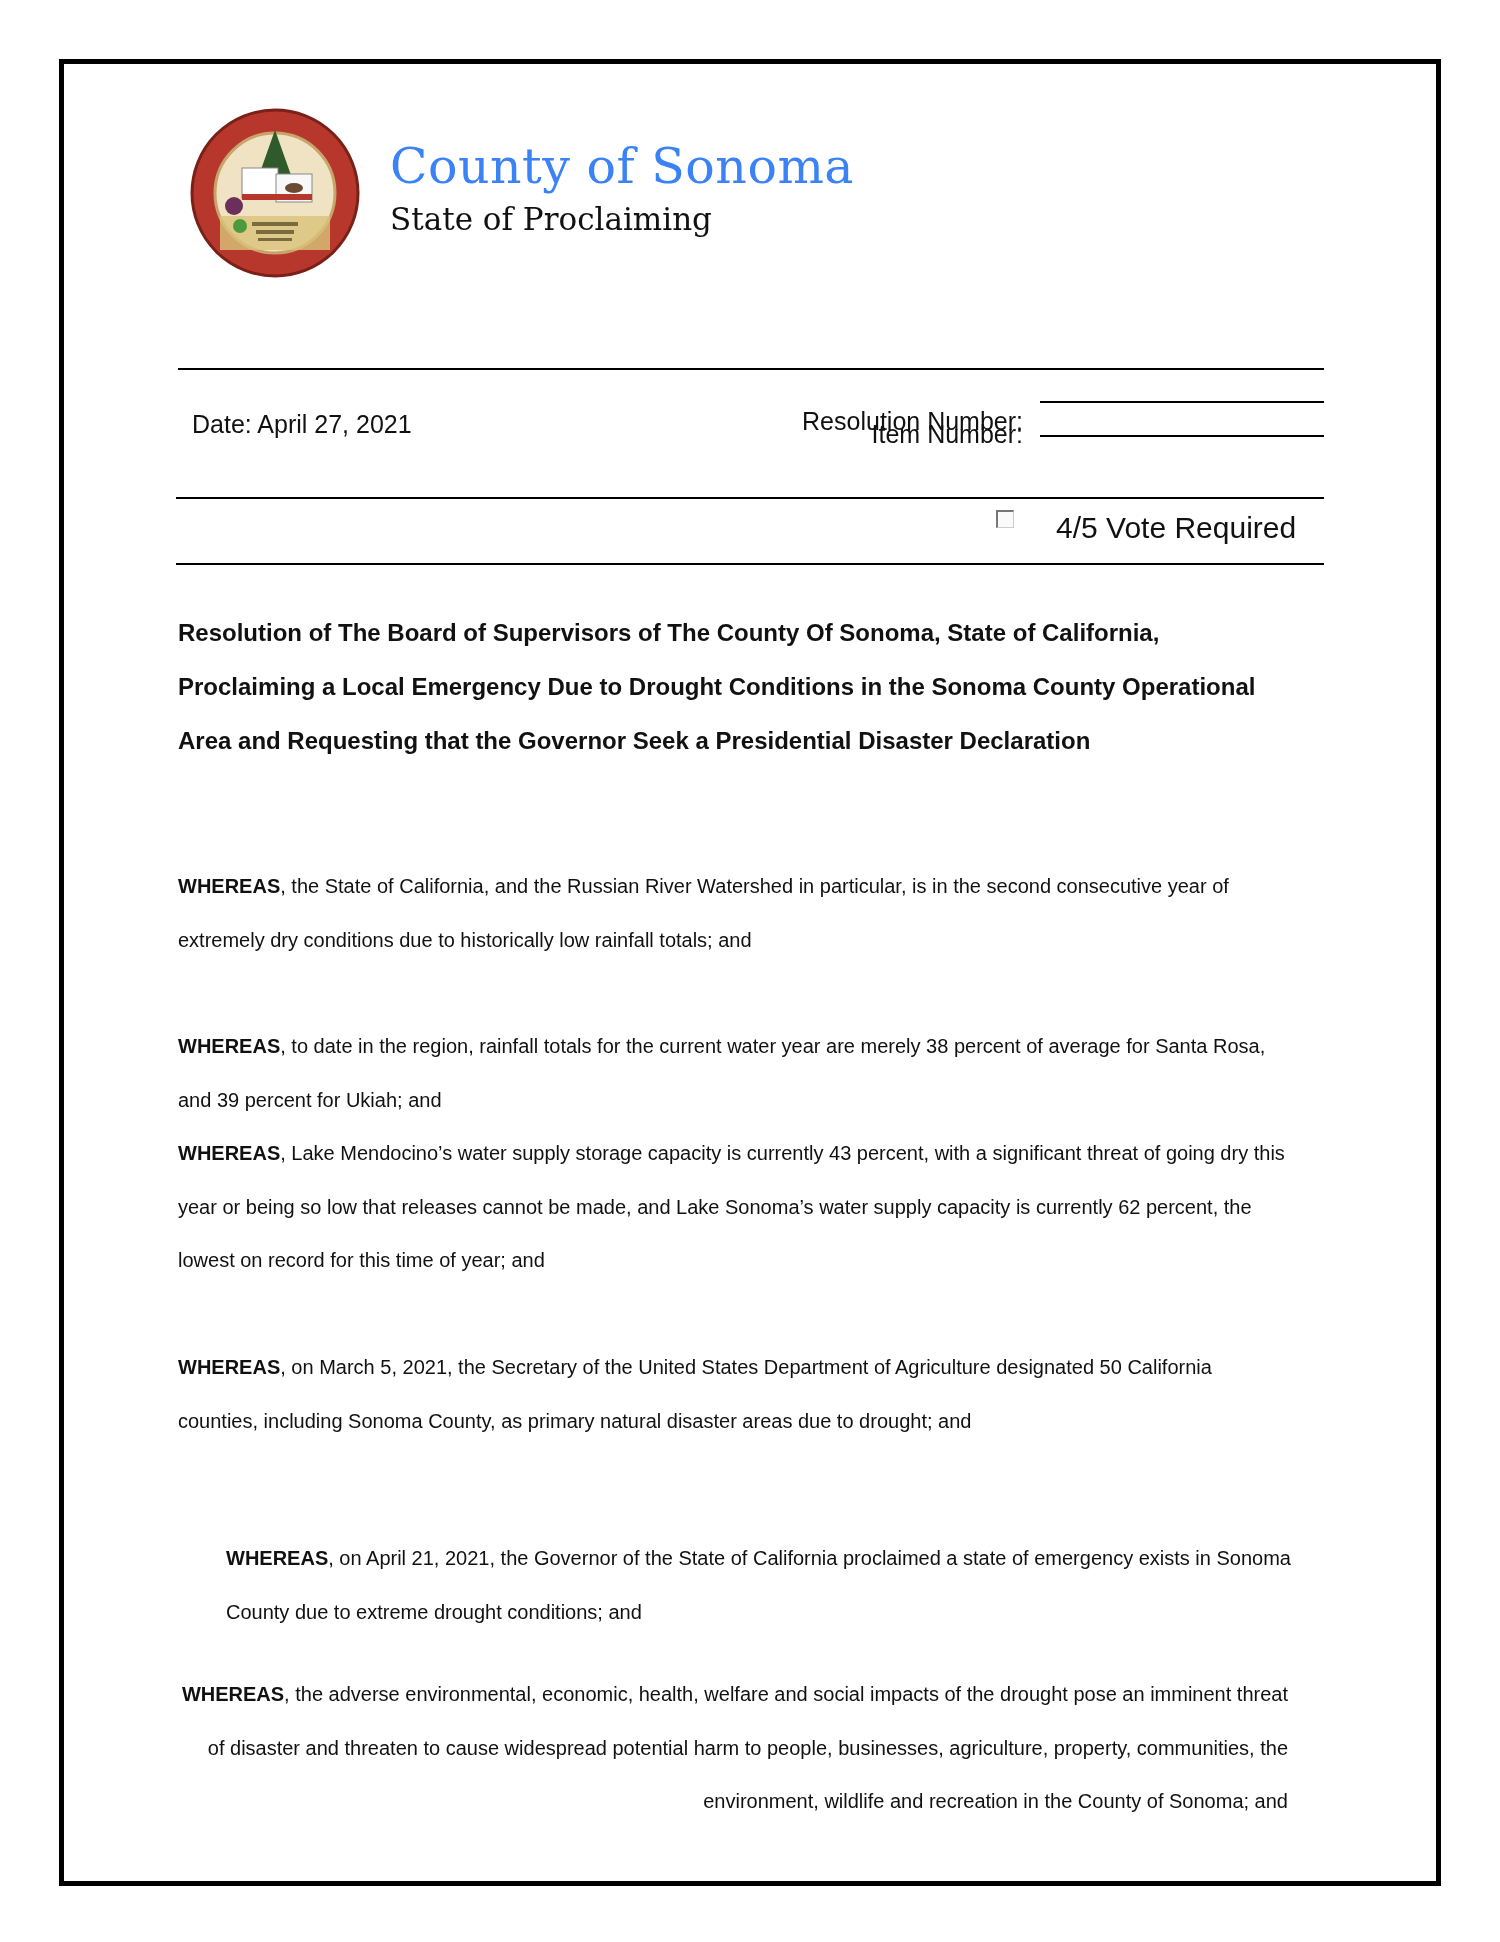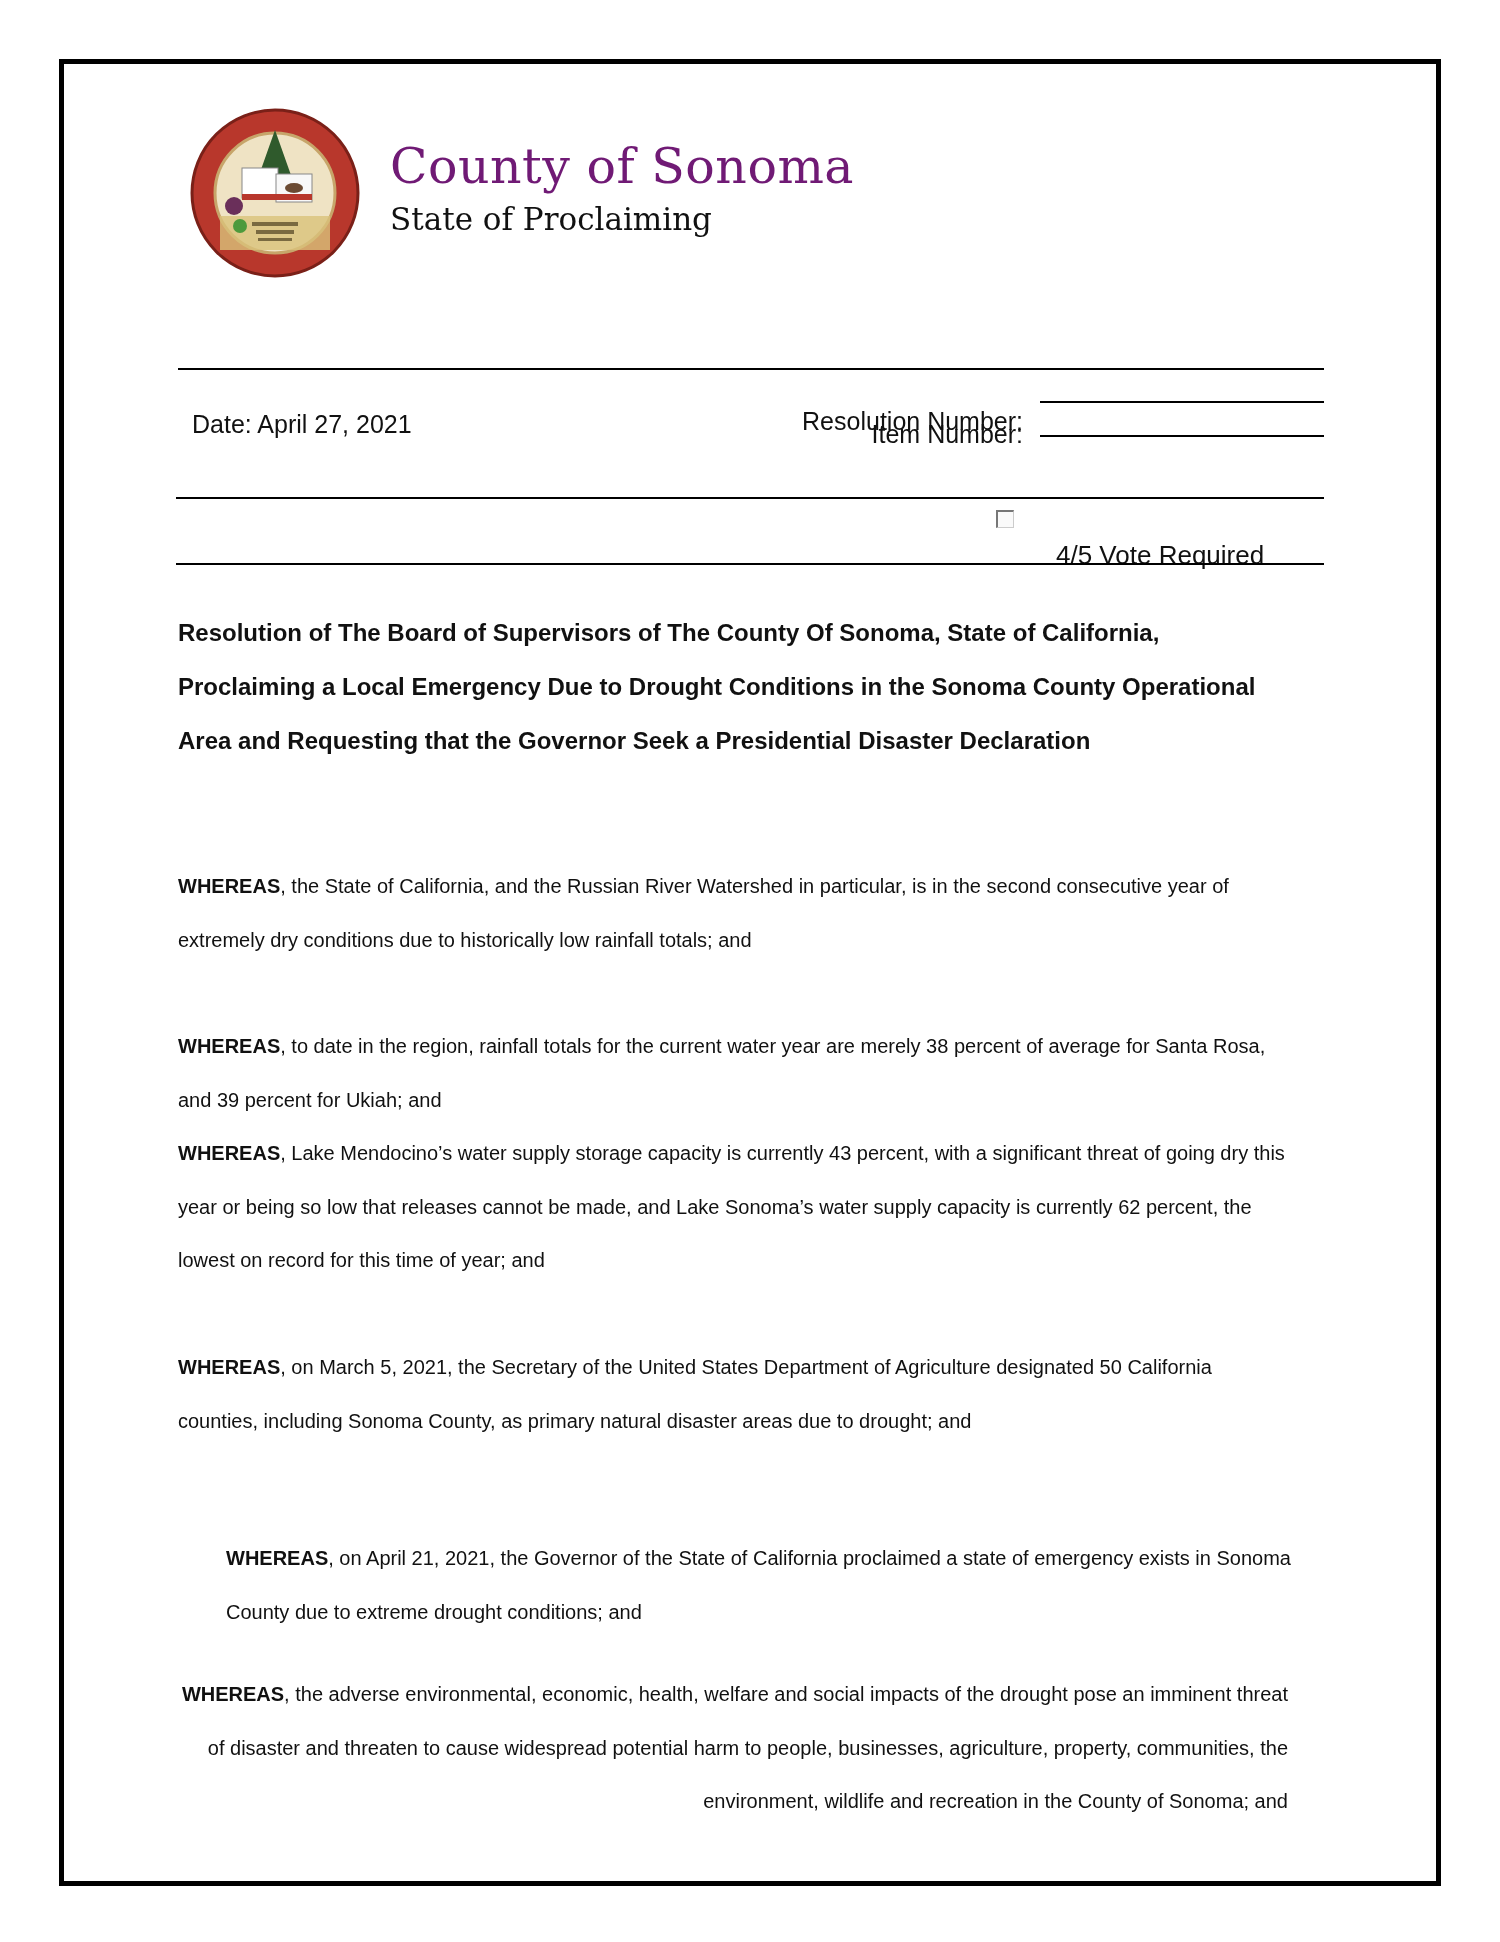--- a/index.html
+++ b/index.html
@@ -2,31 +2,31 @@
 <html><head>
 <meta charset="utf-8">
 <style>
   html, body { margin: 0; padding: 0; background: #ffffff; }
   body { width: 1500px; height: 1942px; position: relative; overflow: hidden;
          font-family: "Liberation Sans", "DejaVu Sans", sans-serif; color: #111; }
   .page-frame { position: absolute; left: 59px; top: 59px; width: 1372px; height: 1817px;
                 border: 5px solid #000; box-sizing: content-box; }
   .seal { position: absolute; left: 190px; top: 108px; width: 170px; height: 170px; }
   .title { position: absolute; left: 390px; top: 138px; font-family: "DejaVu Serif", "Liberation Serif", serif;
-           font-size: 49px; letter-spacing: 0.5px; color: #701a75; white-space: nowrap; }
+           font-size: 49px; letter-spacing: 0.5px; color: #3b82f6; white-space: nowrap; }
   .subtitle { position: absolute; left: 390px; top: 201px; font-family: "DejaVu Serif", "Liberation Serif", serif;
               font-size: 31px; color: #111; white-space: nowrap; }
   .rule { position: absolute; height: 2px; background: #000; }
   .meta-text { position: absolute; font-size: 25px; white-space: nowrap; color: #111; }
   .label-right { position: absolute; right: 477px; font-size: 25px; white-space: nowrap; color: #111; text-align: right; }
   .blank-line { position: absolute; left: 1040px; width: 284px; height: 2px; background: #000; }
   .checkbox { position: absolute; left: 996px; top: 510px; width: 18px; height: 18px;
               border-top: 2px solid #777; border-left: 2px solid #777; border-right: 1px solid #ccc; border-bottom: 1px solid #ccc;
               background: #fafafa; box-sizing: border-box; cursor: pointer; }
-  .vote-label { position: absolute; left: 1056px; top: 540px; font-size: 26px; white-space: nowrap; color: #111; }
+  .vote-label { position: absolute; left: 1056px; top: 511px; font-size: 30px; white-space: nowrap; color: #111; }
   .resolution-title { position: absolute; left: 178px; top: 606px; width: 1110px; font-weight: bold;
                       font-size: 24px; line-height: 54px; color: #111; }
   .body-text { position: absolute; left: 178px; width: 1110px; font-size: 20px; line-height: 53.5px; color: #111; }
   .body-text b { font-weight: bold; }
 </style>
 </head>
 <body>
 
 <div class="page-frame"></div>
 

